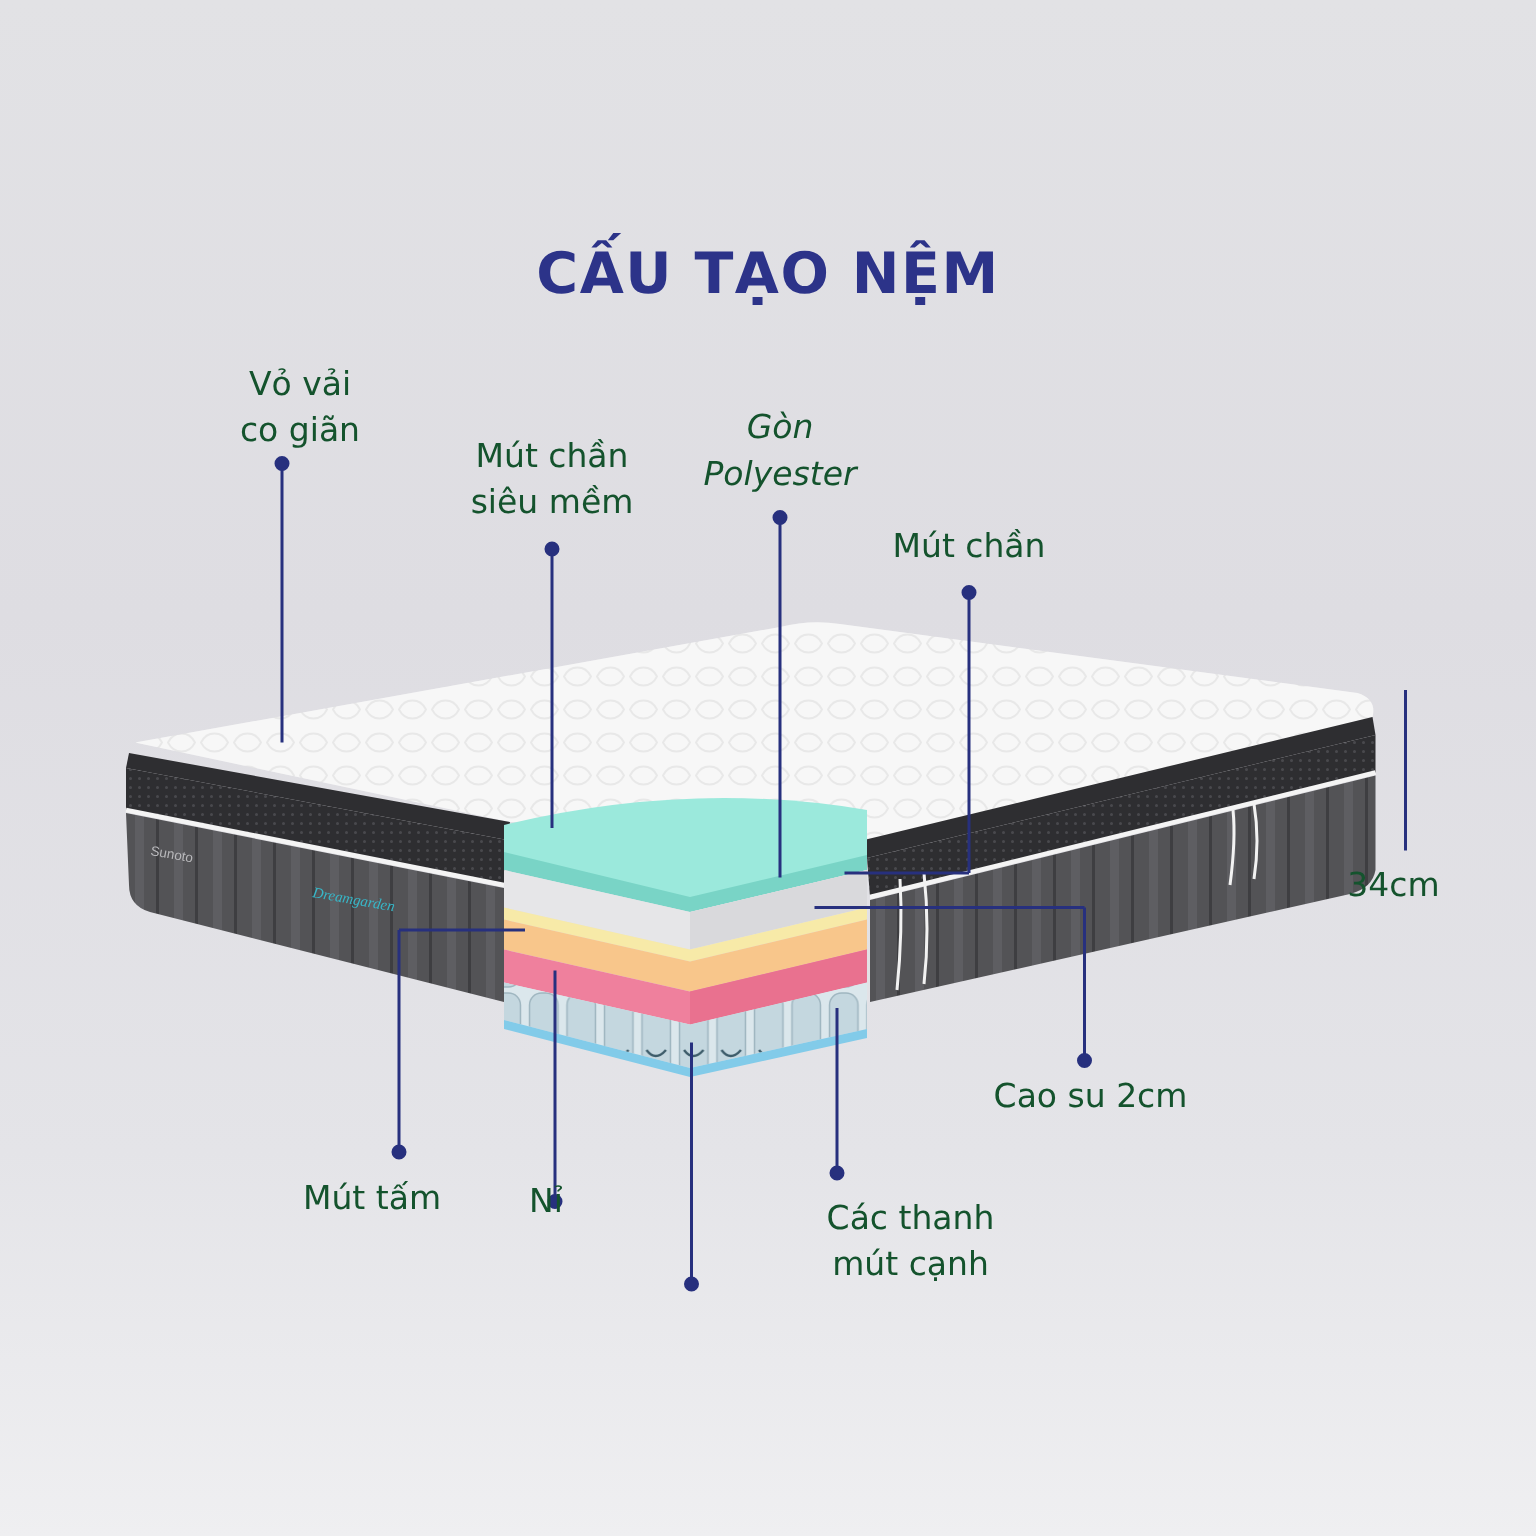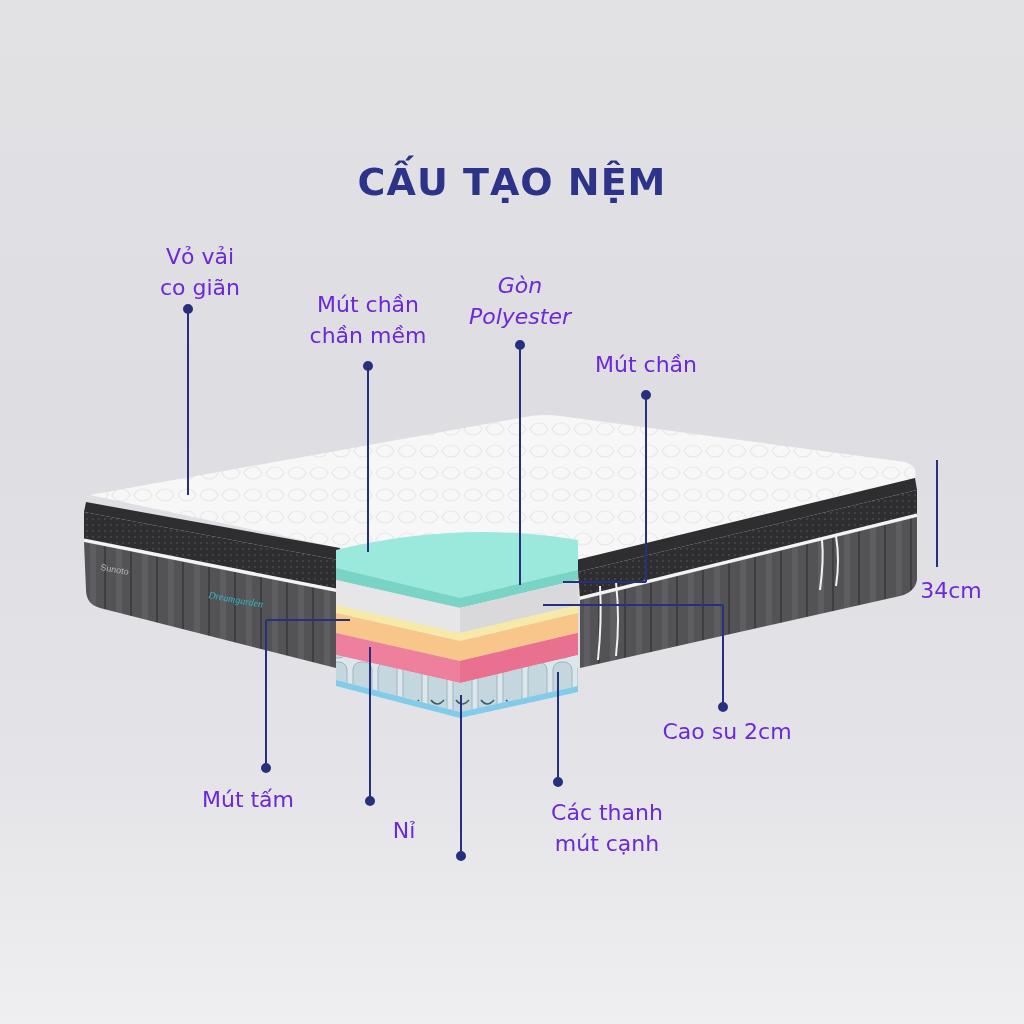--- a/index.html
+++ b/index.html
@@ -9,21 +9,21 @@
     font-family: "DejaVu Sans", "Liberation Sans", sans-serif;
     position: relative;
   }
   .canvas { position: absolute; left: 0; top: 0; width: 1024px; height: 1024px; }
   .title {
     position: absolute; left: 0; width: 1024px; top: 160px;
     text-align: center; font-size: 38px; font-weight: bold; letter-spacing: 1px;
     color: #2c3389;
   }
   .label {
-    position: absolute; color: #6d28d9; font-size: 22px; line-height: 31px;
+    position: absolute; color: #14532d; font-size: 22px; line-height: 31px;
     text-align: center; white-space: nowrap; transform: translateX(-50%);
   }
   svg.art { position: absolute; left: 0; top: 0; }
 </style>
 </head>
 <body>
 
 <div class="canvas">
 
   <div class="title">CẤU TẠO NỆM</div>
@@ -131,45 +131,45 @@
     </g>
   </svg>
 
   <div class="label" style="left:200px; top:241px;">
     <div>Vỏ vải</div>
     <div>co giãn</div>
   </div>
 
   <div class="label" style="left:368px; top:289px;">
     <div>Mút chần</div>
-    <div>chần mềm</div>
+    <div>siêu mềm</div>
   </div>
 
   <div class="label" style="left:520px; top:270px;font-style:italic;">
     <div>Gòn</div>
     <div>Polyester</div>
   </div>
 
   <div class="label" style="left:646px; top:349px;">
     <div>Mút chần</div>
   </div>
 
-  <div class="label" style="left:951px; top:575px;text-align:center;">
+  <div class="label" style="left:929px; top:575px;text-align:center;">
     <div>34cm</div>
   </div>
 
   <div class="label" style="left:727px; top:716px;">
     <div>Cao su 2cm</div>
   </div>
 
   <div class="label" style="left:248px; top:784px;">
     <div>Mút tấm</div>
   </div>
 
-  <div class="label" style="left:364px; top:815px;margin-left:40px;">
+  <div class="label" style="left:364px; top:786px;">
     <div>Nỉ</div>
   </div>
 
   <div class="label" style="left:563px; top:797px;margin-left:44px;">
     <div>Các thanh</div>
     <div>mút cạnh</div>
   </div>
 
   <div class="label" style="left:461px; top:876px;">
   </div>

